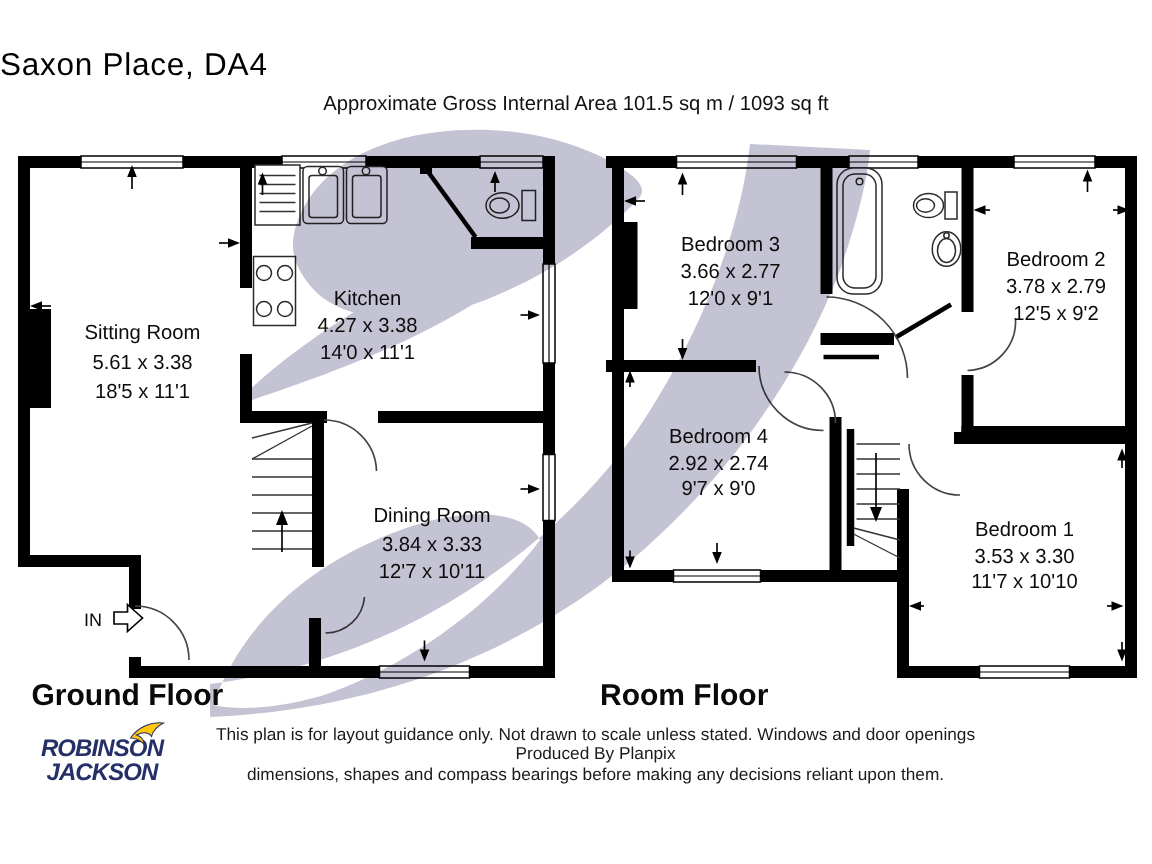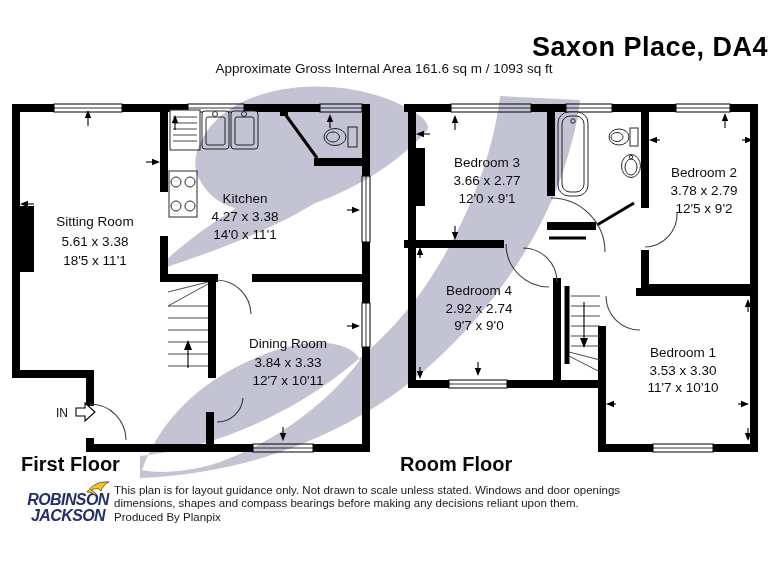--- a/index.html
+++ b/index.html
@@ -1,24 +1,24 @@
 <!DOCTYPE html>
 <html><head>
 <meta charset="utf-8">
 <style>
   html,body{margin:0;padding:0;background:#fff;}
   .page{position:relative;width:768px;height:576px;background:#fff;overflow:hidden;
         font-family:"Liberation Sans",sans-serif;color:#000;}
-  .title{position:absolute;top:32px;left:0;width:100%;text-align:right;
-         font-size:27px;font-weight:bold;letter-spacing:0.5px;}
+  .title{position:absolute;top:32px;left:0;width:100%;text-align:left;
+         font-size:21px;font-weight:normal;letter-spacing:0.5px;}
   .subtitle{position:absolute;top:61px;left:0;width:100%;text-align:center;font-size:13.5px;color:#111;}
   .floor-label{position:absolute;font-size:20px;font-weight:bold;color:#0a0a0a;}
   .gf-label{left:21px;top:453px;}
   .ff-label{left:400px;top:453px;}
-  .disclaimer{position:absolute;top:484px;left:114px;width:566px;
+  .disclaimer{position:absolute;top:484px;left:114px;width:566px;text-align:center;
               font-size:11.5px;line-height:13.4px;color:#1a1a1a;}
   .logo{position:absolute;left:22px;top:492px;width:92px;text-align:center;}
   .logo .line{display:block;font-size:16px;line-height:16px;font-weight:bold;font-style:italic;
               color:#252f68;letter-spacing:-0.6px;}
   .logo .bird{position:absolute;right:2px;top:-13px;width:26px;height:18px;}
   .plan-svg{position:absolute;left:0;top:0;}
   .wall{stroke:#000;fill:none;stroke-width:8;stroke-linecap:butt;}
   .wall5{stroke:#000;fill:none;stroke-width:5;}
   .leaf{stroke:#000;fill:none;stroke-width:3;}
   .arc{stroke:#444;fill:none;stroke-width:1.1;}
@@ -263,29 +263,29 @@
       <text class="roomtext" x="683" y="392">11'7 x 10'10</text>
     </g>
 
     <g>
       <text class="intext" x="56" y="417">IN</text>
       <polygon points="76,408 85,408 85,403 95,412 85,421 85,416 76,416" fill="#fff" stroke="#000" stroke-width="1.1"></polygon>
     </g>
   </svg>
 
   <div class="title">Saxon Place, DA4</div>
-  <div class="subtitle">Approximate Gross Internal Area 161.6 sq m / 1093 sq ft</div>
-
-  <div class="floor-label gf-label">First Floor</div>
+  <div class="subtitle">Approximate Gross Internal Area 101.5 sq m / 1093 sq ft</div>
+
+  <div class="floor-label gf-label">Ground Floor</div>
   <div class="floor-label ff-label">Room Floor</div>
 
   <div class="disclaimer">
     <div>This plan is for layout guidance only. Not drawn to scale unless stated. Windows and door openings</div>
+    <div>Produced By Planpix</div>
     <div>dimensions, shapes and compass bearings before making any decisions reliant upon them.</div>
-    <div>Produced By Planpix</div>
   </div>
 
   <div class="logo">
     <svg class="bird" viewBox="0 0 26 18">
       <path d="M1 13 C6 6 14 2 23 3 C19 5 16 8 15 12 C13 9 9 9 5 11 C8 12 10 14 10 17 C7 14 4 13 1 13 Z" fill="#ffc60a" stroke="#252f68" stroke-width="0.7"></path>
     </svg>
     <span class="line">ROBINSON</span>
     <span class="line">JACKSON</span>
   </div>
 

